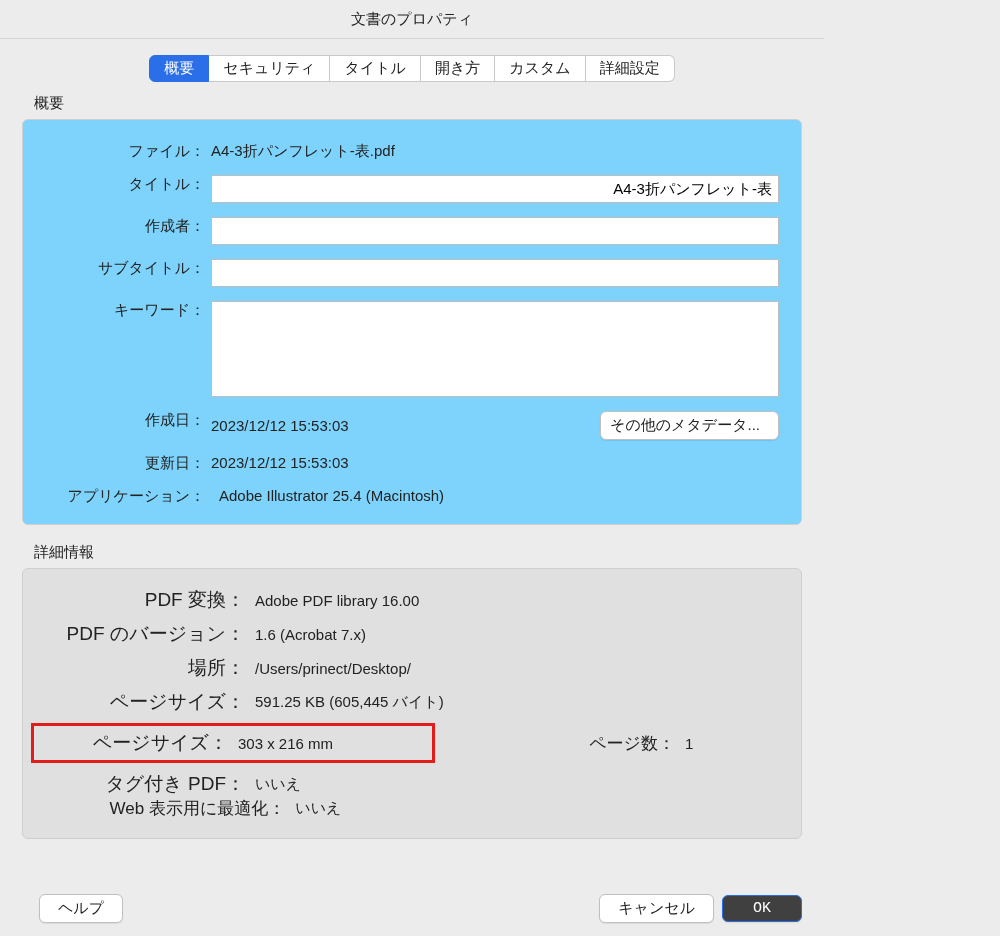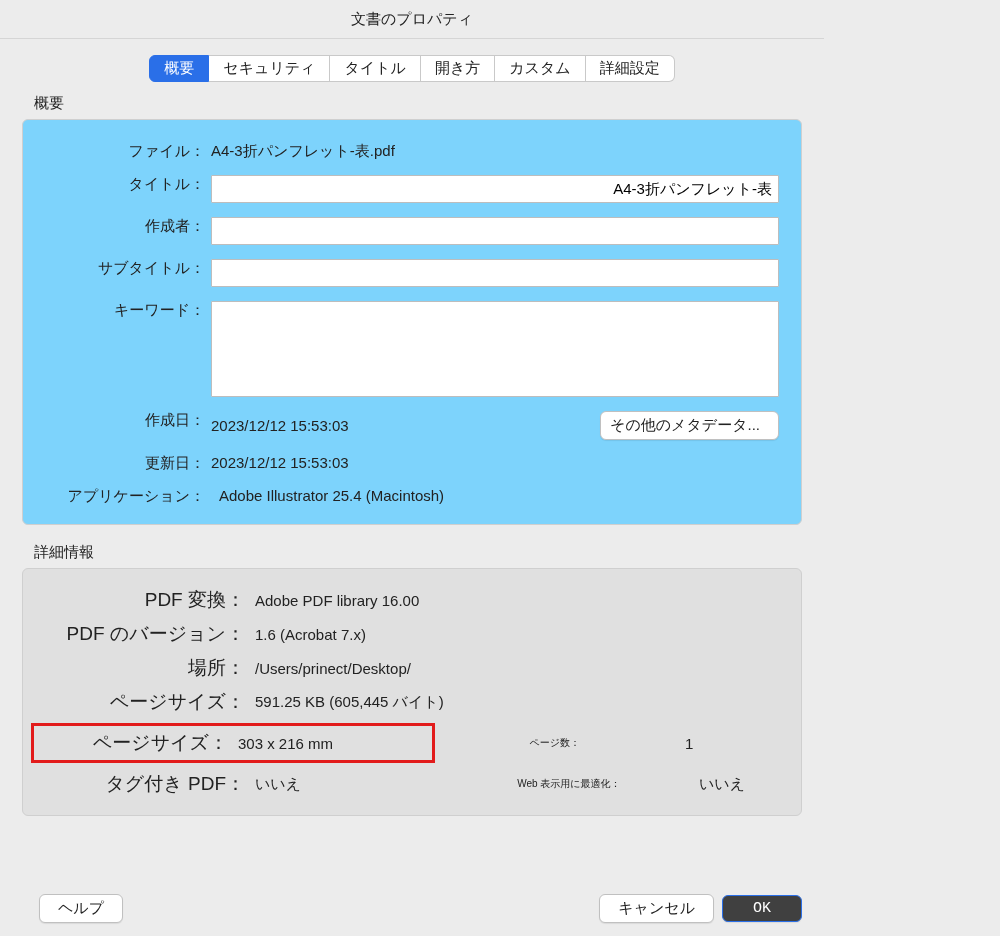--- a/index.html
+++ b/index.html
@@ -156,23 +156,23 @@
     align-items: center;
     width: 55%;
   }
   .drow-two-col .right {
     display: flex;
     align-items: center;
     width: 45%;
   }
   .drow-two-col .rlabel {
     flex: 1;
-    text-align: center;
+    text-align: right;
     padding-right: 10px;
-    font-size: 10px;
+    font-size: 17px;
   }
   .drow-two-col .rvalue {
     width: 80px;
     font-size: 15px;
   }
   .highlight {
     border: 3px solid #e21b1b;
     padding: 4px 8px;
     margin-left: -14px;
     width: 380px;
@@ -304,21 +304,21 @@
         <div class="left highlight">
           <div class="dlabel" style="width:186px;min-width:186px;">ページサイズ：</div>
           <div class="dvalue">303 x 216 mm</div>
         </div>
         <div class="right">
           <div class="rlabel">ページ数：</div>
           <div class="rvalue">1</div>
         </div>
       </div>
 
-      <div class="drow-two-col" style="margin-bottom:0;">
+      <div class="drow-two-col" style="margin-bottom:0;flex-direction:column;">
         <div class="left">
           <div class="dlabel">タグ付き PDF：</div>
           <div class="dvalue">いいえ</div>
         </div>
         <div class="right">
           <div class="rlabel">Web 表示用に最適化：</div>
           <div class="rvalue">いいえ</div>
         </div>
       </div>
     </div>

